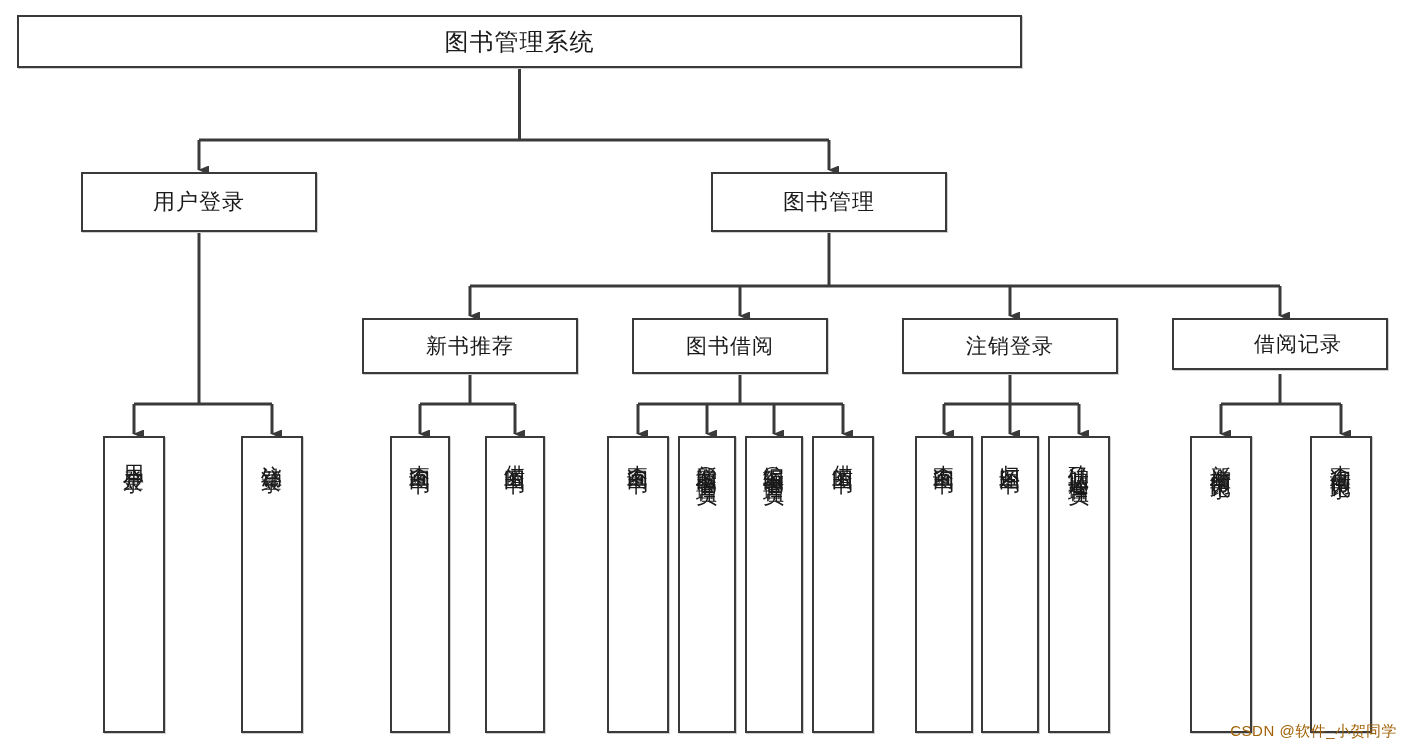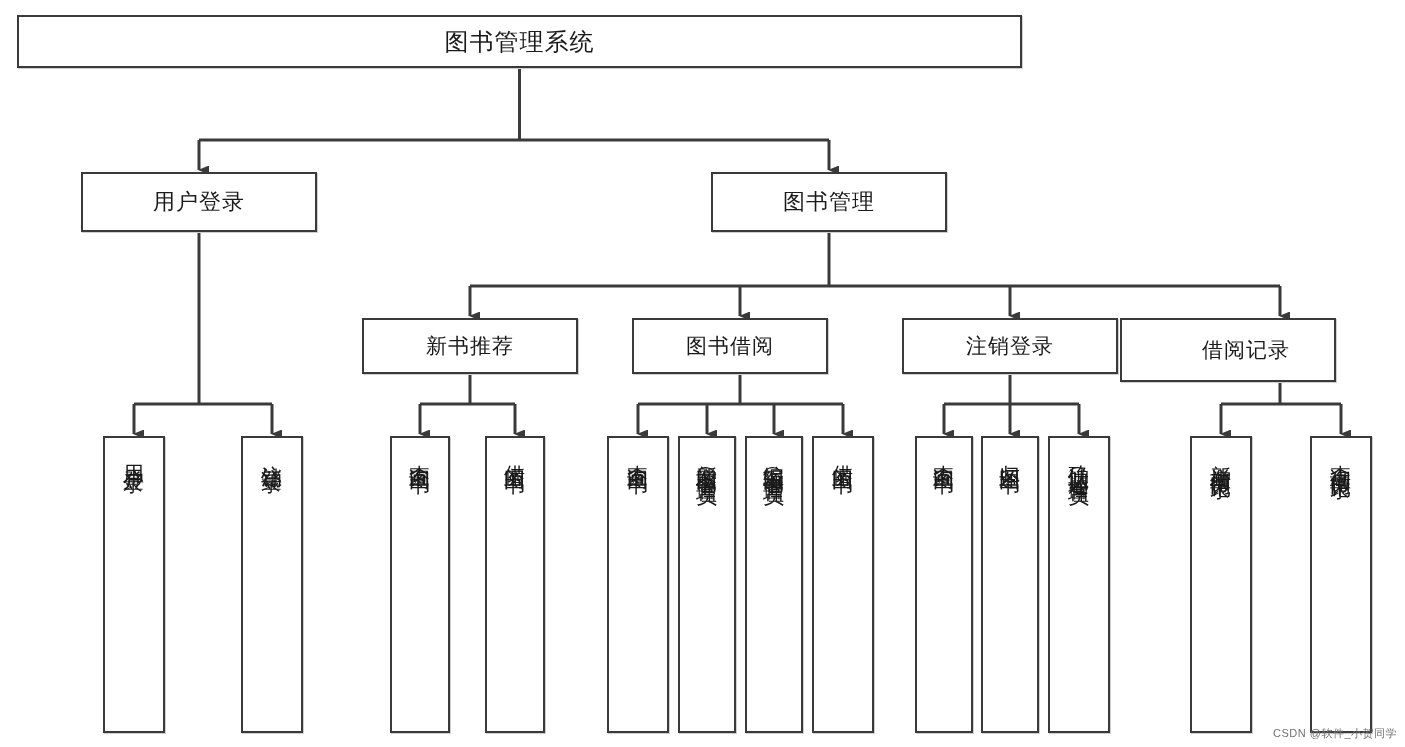--- a/index.html
+++ b/index.html
@@ -56,22 +56,22 @@
     writing-mode: vertical-rl;
     text-orientation: upright;
     letter-spacing: 3px;
     line-height: 1;
     white-space: nowrap;
   }
   .watermark {
     position: absolute;
     right: 8px;
     bottom: 6px;
-    font-size: 11px;
-    color: #737373;
+    font-size: 15px;
+    color: #a16207;
     letter-spacing: 0.5px;
     white-space: nowrap;
     pointer-events: none;
   }
 </style>
 </head>
 <body>
 
 <div id="diagram-root">
 
@@ -135,21 +135,21 @@
   </div>
 
   <div class="node-box node-l3" style="left:632px; top:318px; width:196px; height:56px;">
     <span class="node-label">图书借阅</span>
   </div>
 
   <div class="node-box node-l3" style="left:902px; top:318px; width:216px; height:56px;">
     <span class="node-label">注销登录</span>
   </div>
 
-  <div class="node-box node-l3" style="left:1120px; top:318px; width:216px; height:64px;padding-left:36px;">
+  <div class="node-box node-l3" style="left:1172px; top:318px; width:216px; height:52px;padding-left:36px;">
     <span class="node-label">借阅记录</span>
   </div>
 
   <div id="leaf-layer">
       <div class="node-box node-leaf" style="left: 103px; top: 436px; width: 62px; height: 297px;">
         <span class="node-label">用户登录</span>
       </div>
       <div class="node-box node-leaf" style="left: 241px; top: 436px; width: 62px; height: 297px;">
         <span class="node-label">注销登录</span>
       </div>

